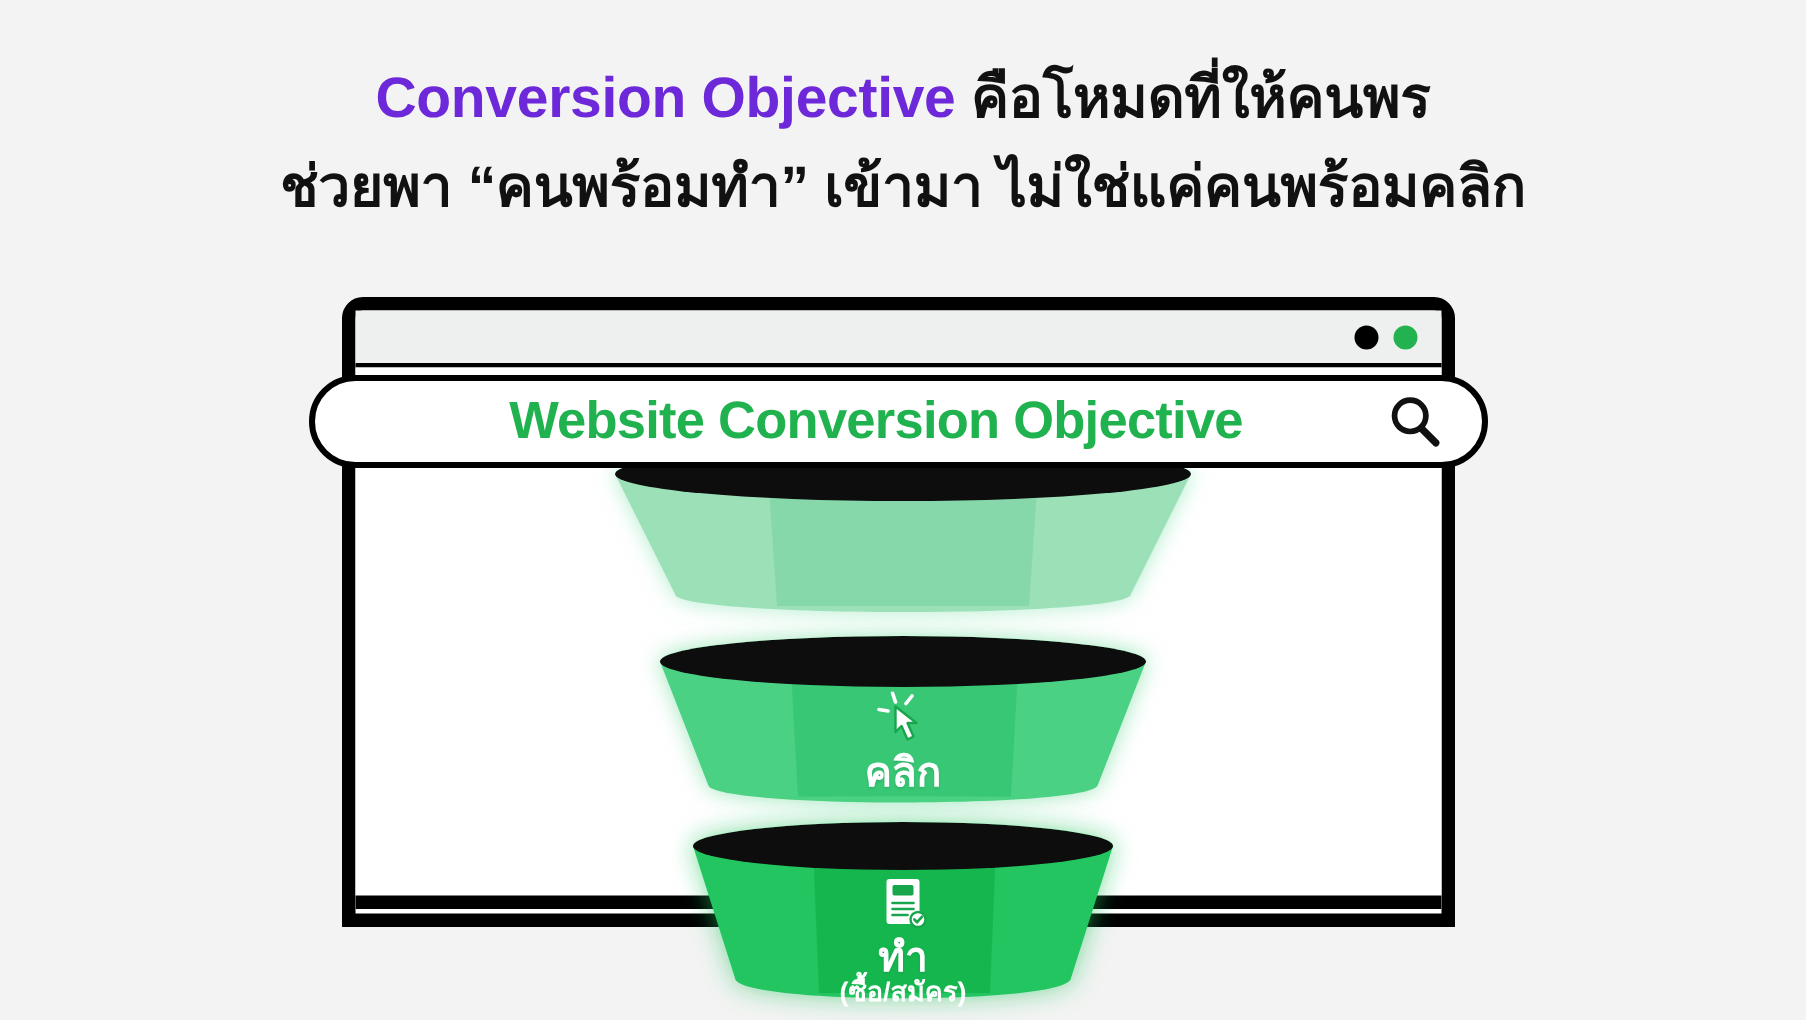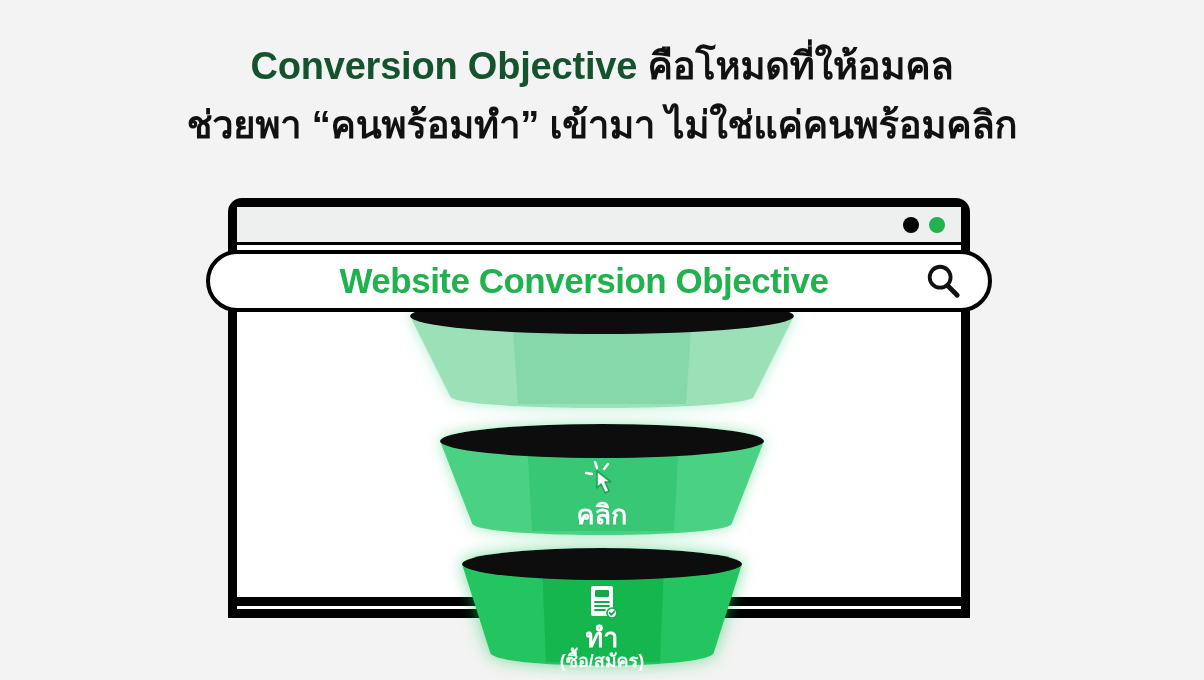--- a/index.html
+++ b/index.html
@@ -15,21 +15,21 @@
   .headline {
     position: absolute; left: 0; top: 44px; width: 1204px;
     text-align: center; line-height: 1.18;
   }
   .headline .line {
     font-size: 38px; font-weight: 700; color: #111111;
     letter-spacing: -0.2px; white-space: nowrap;
   }
   .headline .line.l1 { font-size: 38px; }
   .headline .line.l2 { font-size: 38px; margin-top: 14px; }
-  .hl-green { color: #14532d; }
+  .hl-green { color: #6d28d9; }
 
   
   #browser {
     position: absolute; left: 228px; top: 198px;
     width: 742px; height: 420px;
     border: 9px solid #000000;
     border-radius: 14px 14px 0 0;
     background: #ffffff;
     overflow: visible;
   }
@@ -91,21 +91,21 @@
   }
   .seg-sub { font-size: 18px; font-weight: 700; line-height: 1.1; }
 </style>
 </head>
 <body>
 
 <div id="stage">
 
   <div class="headline">
     <div class="line l1">
-      <span class="hl-green">Conversion Objective</span><span> คือโหมดที่ให้อมคล</span>
+      <span class="hl-green">Conversion Objective</span><span> คือโหมดที่ให้คนพร</span>
     </div>
     <div class="line l2">ช่วยพา “คนพร้อมทำ” เข้ามา ไม่ใช่แค่คนพร้อมคลิก</div>
   </div>
 
   <div id="browser">
 
     <div id="browser-titlebar">
       <span class="win-dot black"></span>
       <span class="win-dot green"></span>
     </div>

